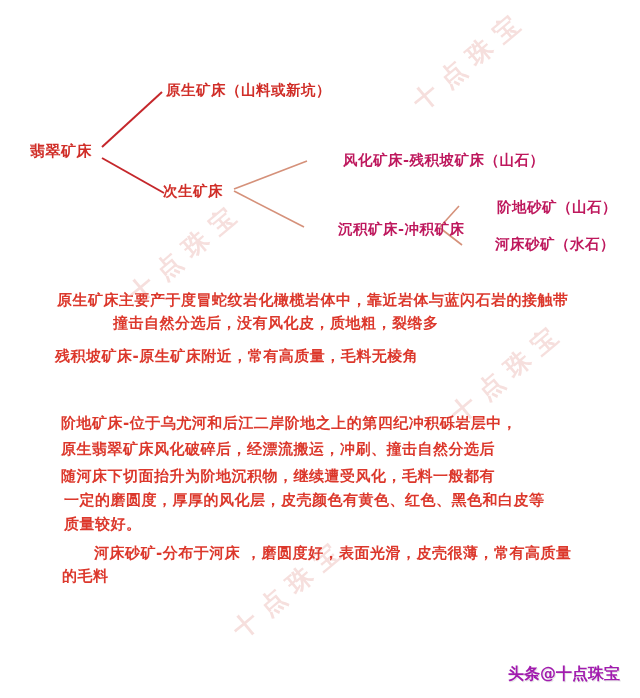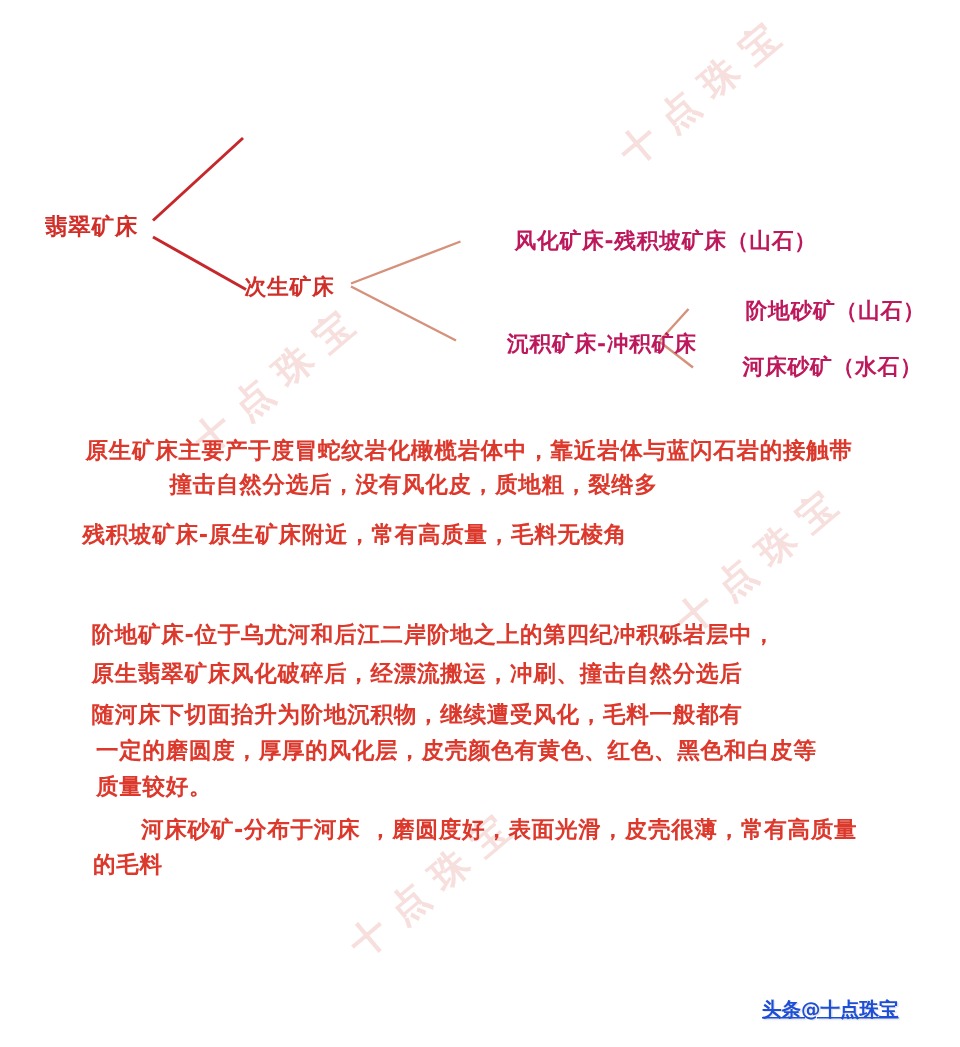--- a/index.html
+++ b/index.html
@@ -18,23 +18,22 @@
     position:absolute;white-space:nowrap;font-weight:bold;
     font-size:14.5px;letter-spacing:.5px;color:#d02e28;
   }
   .tree-label.l3{color:#be185d;margin-left:36px;}
   .note-line{
     position:absolute;white-space:nowrap;font-weight:bold;
     font-size:15px;letter-spacing:.5px;color:#dc382c;text-align:right;
   }
   .credit{
     position:absolute;left:508px;top:664px;white-space:nowrap;
-    font-weight:bold;font-size:13px;color:#1d4ed8;
+    font-weight:bold;font-size:16px;color:#a21caf;
     text-shadow:1px 1px 0 #e6e6e6;
-    text-decoration:underline;
   }
   svg.connectors{position:absolute;left:0;top:0;}
 </style>
 </head>
 <body>
 
 <div class="canvas">
 
   <span class="wm" style="left:470px;top:60px;">十点珠宝</span>
   <span class="wm" style="left:186px;top:252px;">十点珠宝</span>
@@ -44,20 +43,21 @@
   <svg class="connectors" width="640" height="260">
     <line x1="102" y1="147" x2="162" y2="92" stroke="#c5272b" stroke-width="2"></line>
     <line x1="102" y1="158" x2="164" y2="193" stroke="#c5272b" stroke-width="2"></line>
     <line x1="234" y1="189" x2="307" y2="161" stroke="#d5917a" stroke-width="1.6"></line>
     <line x1="234" y1="191" x2="304" y2="227" stroke="#d5917a" stroke-width="1.6"></line>
     <line x1="440" y1="227" x2="459" y2="206" stroke="#d5917a" stroke-width="1.6"></line>
     <line x1="440" y1="228" x2="462" y2="245" stroke="#d5917a" stroke-width="1.6"></line>
   </svg>
 
   <span class="tree-label" style="left:30px;top:142px;font-size:15px;">翡翠矿床</span>
+  <span class="tree-label" style="left:166px;top:81px;">原生矿床（山料或新坑）</span>
   <span class="tree-label" style="left:163px;top:182px;">次生矿床</span>
   <span class="tree-label l3" style="left:307px;top:151px;">风化矿床-残积坡矿床（山石）</span>
   <span class="tree-label l3" style="left:302px;top:220px;">沉积矿床-冲积矿床</span>
   <span class="tree-label l3" style="left:461px;top:198px;">阶地砂矿（山石）</span>
   <span class="tree-label l3" style="left:459px;top:235px;">河床砂矿（水石）</span>
 
   <span class="note-line" style="left:57px;top:291px;">原生矿床主要产于度冒蛇纹岩化橄榄岩体中，靠近岩体与蓝闪石岩的接触带</span>
   <span class="note-line" style="left:113px;top:314px;">撞击自然分选后，没有风化皮，质地粗，裂绺多</span>
   <span class="note-line" style="left:55px;top:347px;">残积坡矿床-原生矿床附近，常有高质量，毛料无棱角</span>
   <span class="note-line" style="left:61px;top:414px;">阶地矿床-位于乌尤河和后江二岸阶地之上的第四纪冲积砾岩层中，</span>

